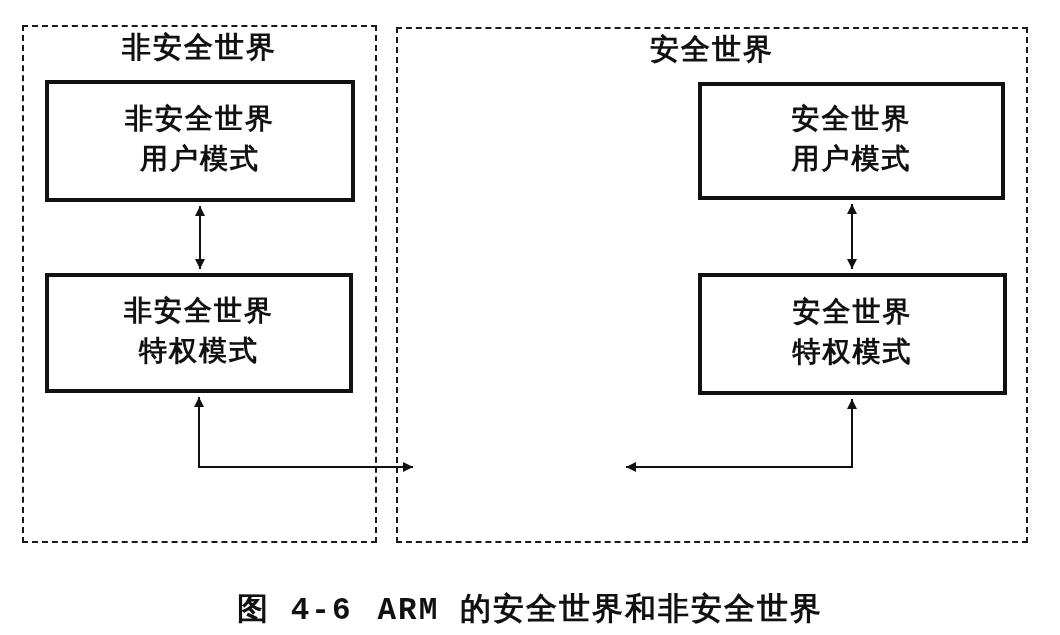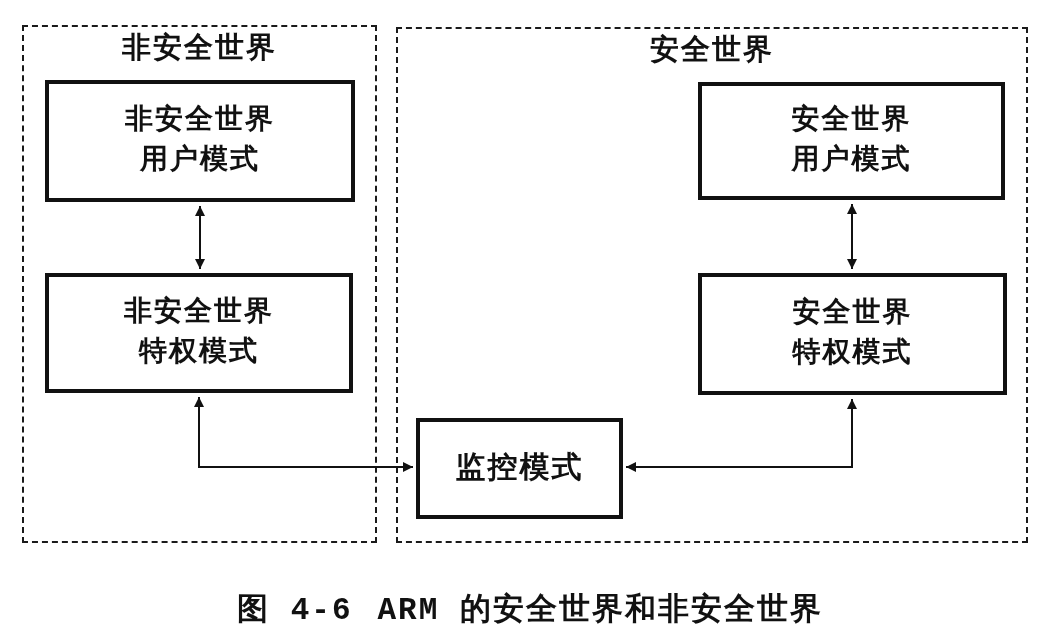--- a/index.html
+++ b/index.html
@@ -105,23 +105,20 @@
   <div class="mode-box" id="sw-user-box">
     <span>安全世界</span>
     <span>用户模式</span>
   </div>
 
   <div class="mode-box" id="sw-priv-box">
     <span>安全世界</span>
     <span>特权模式</span>
   </div>
 
-  <div class="mode-box" id="monitor-box">
-    <span>监控模式</span>
-  </div>
 
   <svg id="arrow-layer" viewBox="0 0 1060 635" xmlns="http://www.w3.org/2000/svg">
     <defs>
       <marker id="ah" viewBox="0 0 10 10" refX="10" refY="5" markerWidth="13" markerHeight="10" markerUnits="userSpaceOnUse" orient="auto-start-reverse">
         <path d="M0,0 L10,5 L0,10 z" fill="#111111"></path>
       </marker>
     </defs>
 
     <path d="M200,206 L200,269" stroke="#111111" stroke-width="2" fill="none" marker-start="url(#ah)" marker-end="url(#ah)"></path>
 

